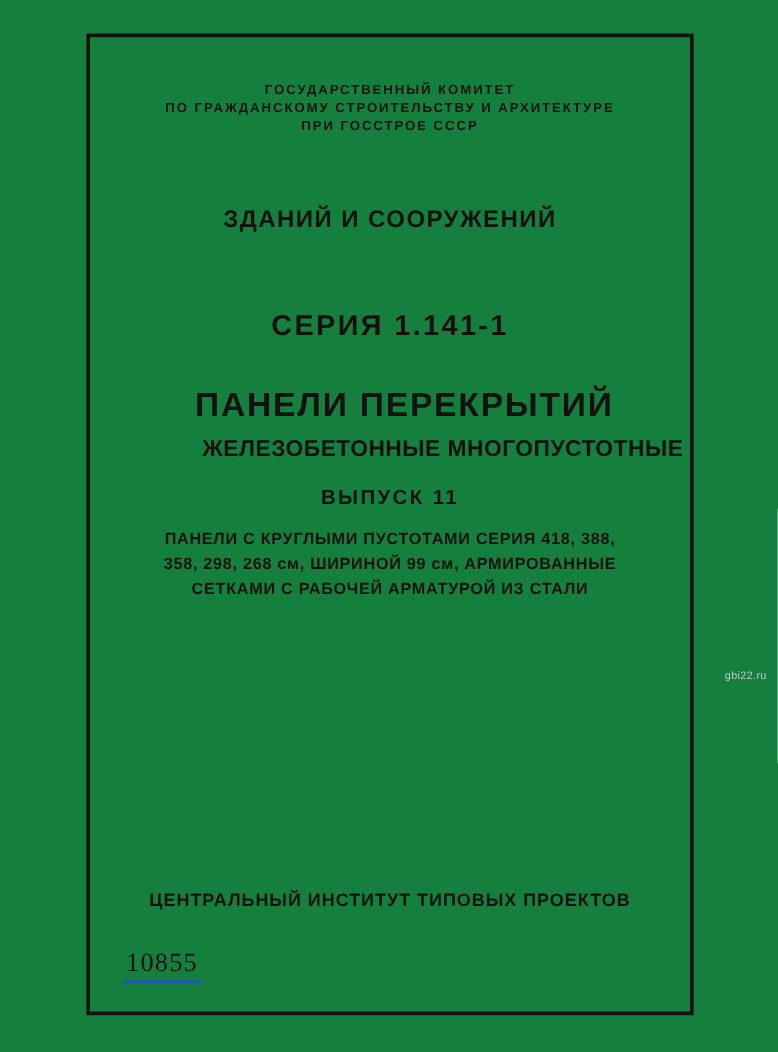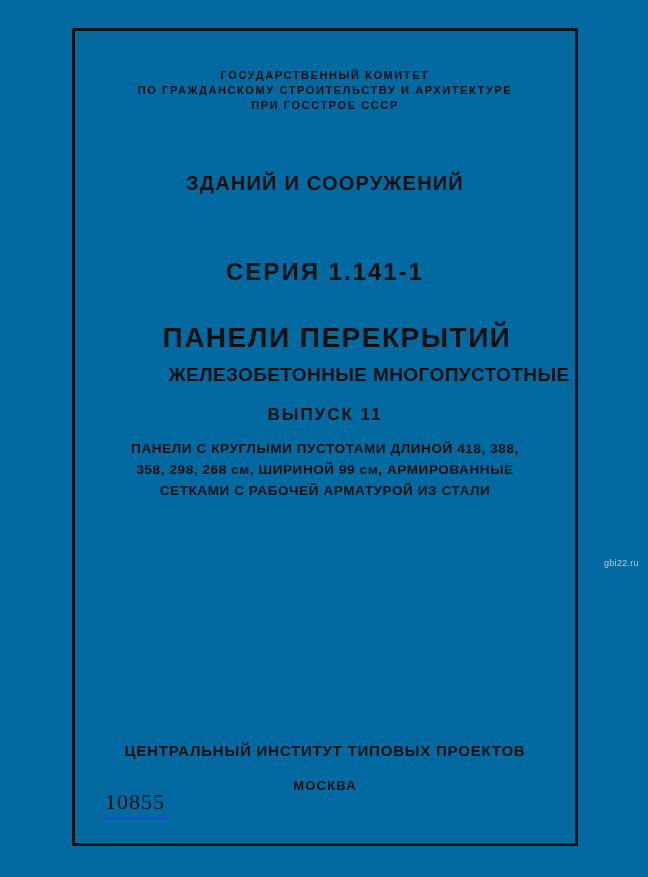--- a/index.html
+++ b/index.html
@@ -16,21 +16,21 @@
     overflow: hidden;
   }
 
   
   #page {
     position: absolute;
     left: 0;
     top: 0;
     width: 648px;
     height: 877px;
-    background: #0369a1;
+    background: #15803d;
   }
 
   
   #frame {
     position: absolute;
     left: 72px;
     top: 28px;
     width: 506px;
     height: 818px;
     border: 3px solid #111111;
@@ -198,25 +198,24 @@
 
   <div id="series-number">СЕРИЯ 1.141-1</div>
 
   <div id="main-title">ПАНЕЛИ  ПЕРЕКРЫТИЙ</div>
 
   <div id="subtitle">ЖЕЛЕЗОБЕТОННЫЕ МНОГОПУСТОТНЫЕ</div>
 
   <div id="issue">ВЫПУСК 11</div>
 
   <div id="description">
-    <div class="line">ПАНЕЛИ С КРУГЛЫМИ ПУСТОТАМИ ДЛИНОЙ 418, 388,</div>
+    <div class="line">ПАНЕЛИ С КРУГЛЫМИ ПУСТОТАМИ СЕРИЯ 418, 388,</div>
     <div class="line">358, 298, 268 см, ШИРИНОЙ 99 см,  АРМИРОВАННЫЕ</div>
     <div class="line">СЕТКАМИ С РАБОЧЕЙ АРМАТУРОЙ  ИЗ  СТАЛИ</div>
   </div>
 
   <div id="institute">ЦЕНТРАЛЬНЫЙ ИНСТИТУТ ТИПОВЫХ ПРОЕКТОВ</div>
-  <div id="city">МОСКВА</div>
 
   <div id="stamp">10855</div>
 
   <div id="watermark">gbi22.ru</div>
 
 </div>
 
 </body></html>

